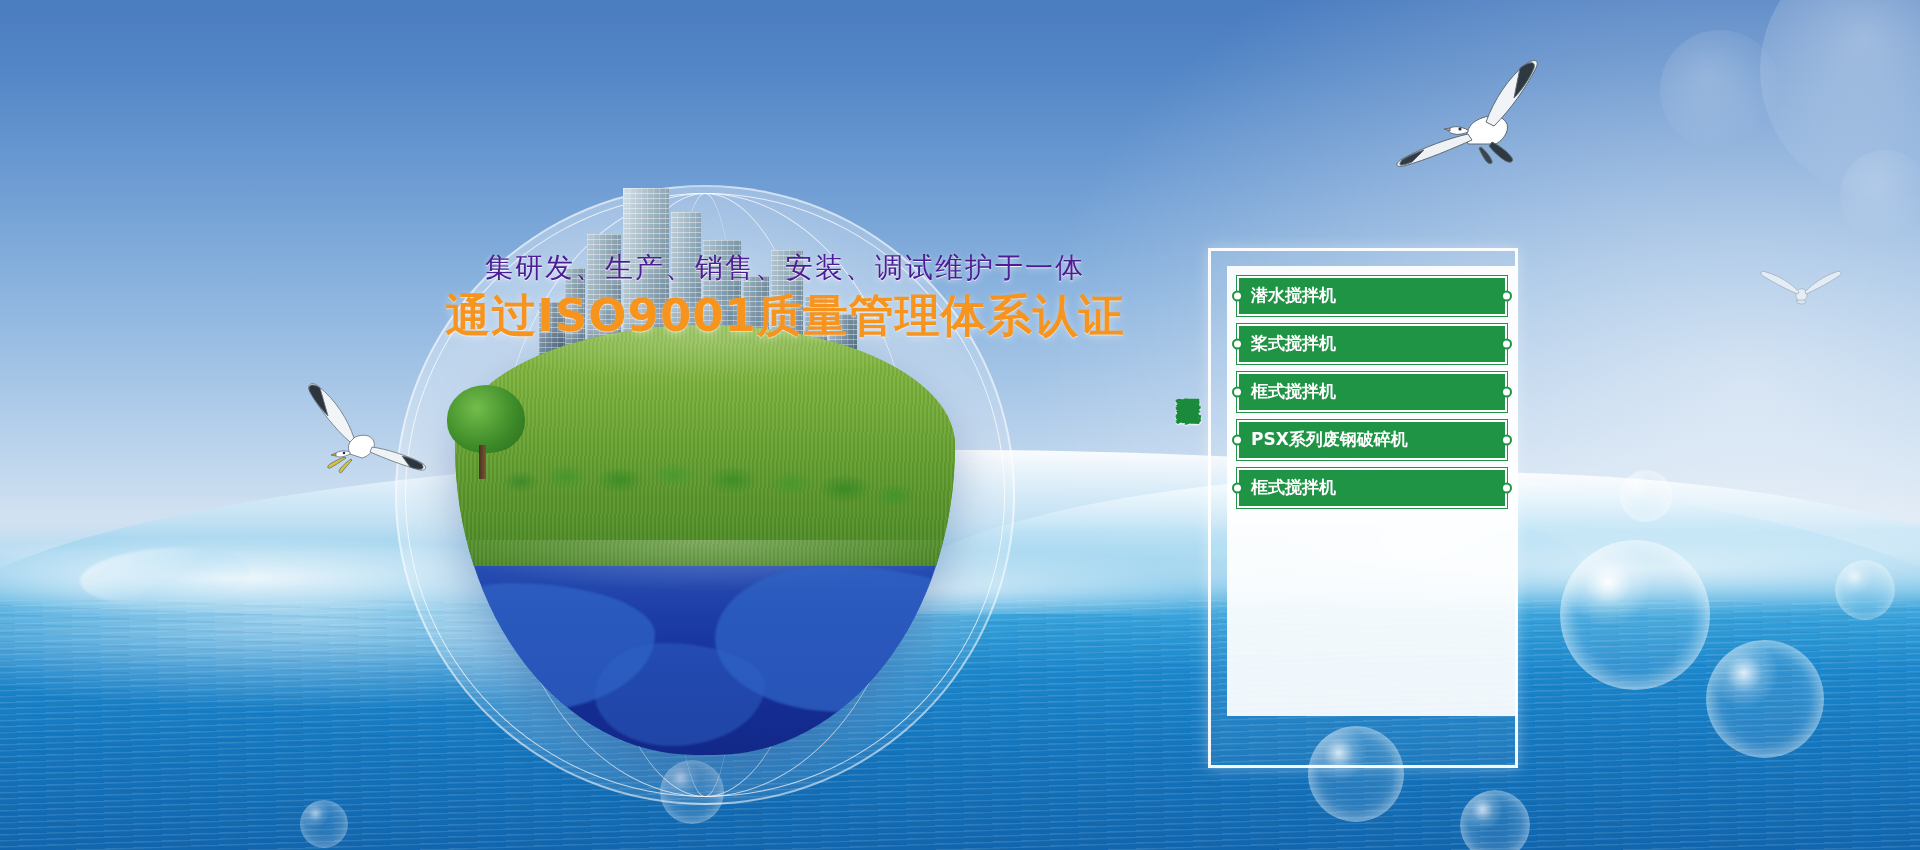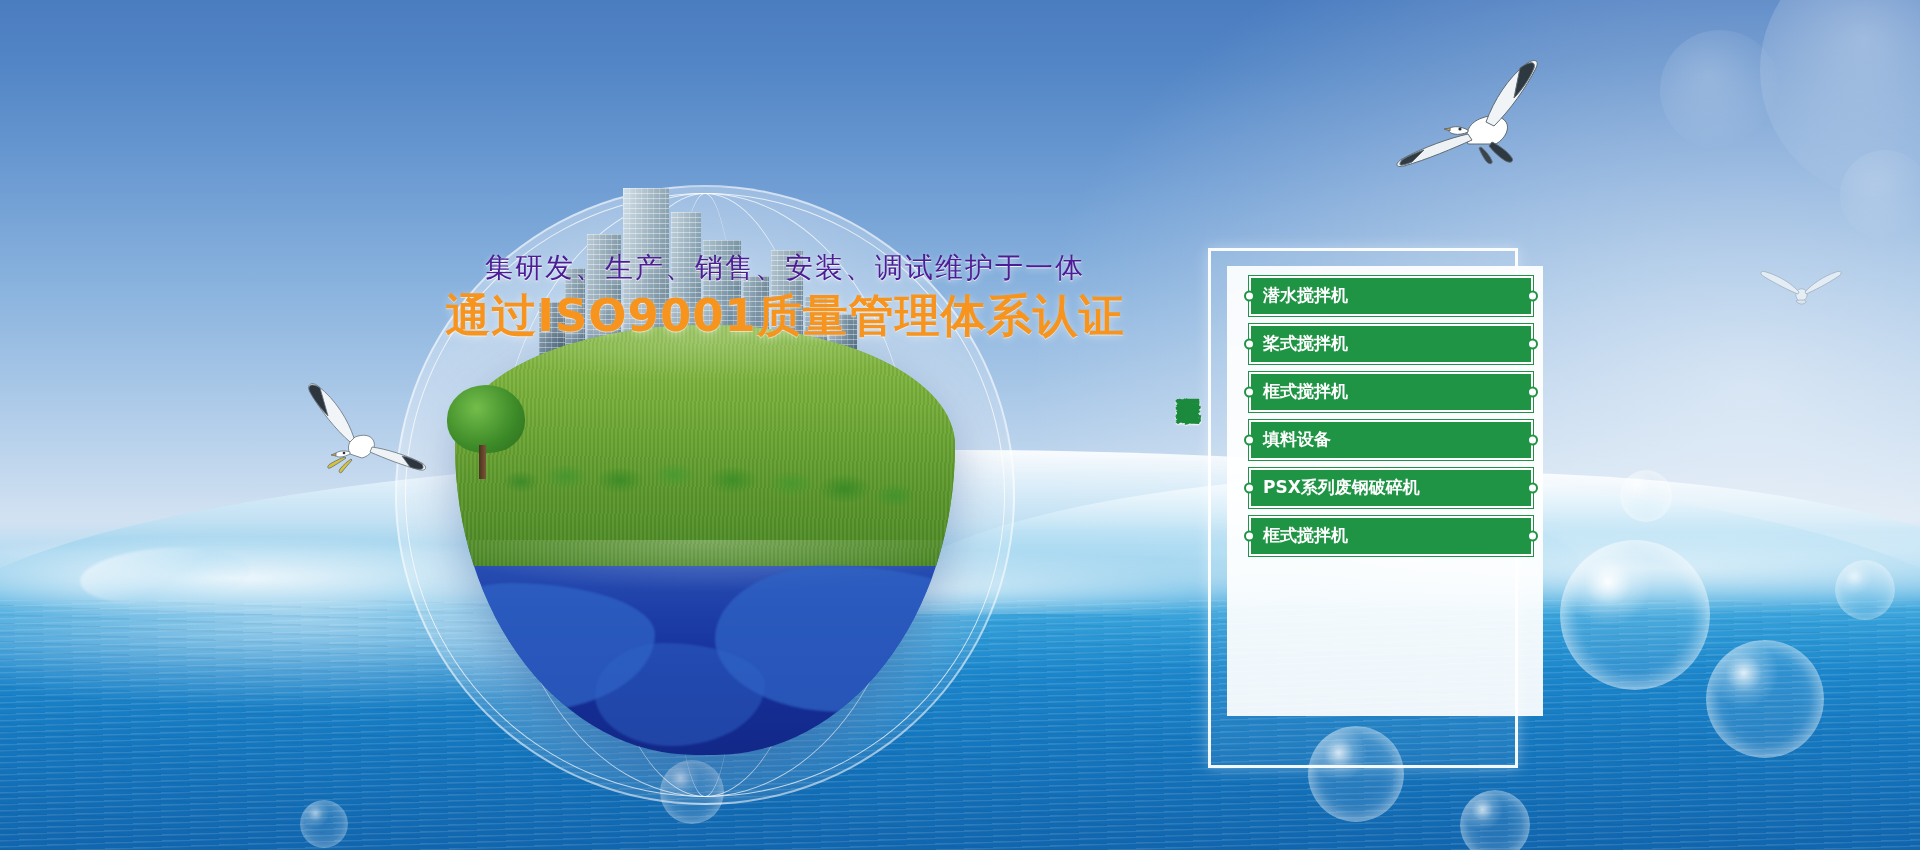--- a/index.html
+++ b/index.html
@@ -191,23 +191,23 @@
   }
 
   
   .panel-frame {
     position:absolute; left:1208px; top:248px; width:310px; height:520px;
     border:3px solid rgba(255,255,255,.95);
     box-shadow:0 0 14px rgba(255,255,255,.35);
     background:rgba(255,255,255,.06);
   }
   .panel-inner {
-    position:absolute; left:1227px; top:266px; width:316px; height:450px;
+    position:absolute; left:1227px; top:266px; width:290px; height:450px;
     background:rgba(255,255,255,.93);
-    padding:6px 10px 8px 22px;
+    padding:6px 10px 8px 10px;
   }
   .vertical-title {
     position:absolute; left:1172px; top:378px;
     width:30px;
     font-size:25px; font-weight:bold; color:#1b8a3c;
     line-height:1.10; letter-spacing:0px;
     writing-mode:vertical-rl; text-orientation:upright;
     text-shadow:0 1px 2px rgba(255,255,255,.9);
   }
   .prod-list { display:flex; flex-direction:column; gap:0px; }
@@ -407,27 +407,20 @@
         <div class="prod-plate">
           <span class="screw l"></span>
           <span class="prod-label">框式搅拌机</span>
           <span class="screw r"></span>
         </div>
       </div>
 
 
 
 
-      <div class="prod-item">
-        <div class="prod-plate">
-          <span class="screw l"></span>
-          <span class="prod-label">填料设备</span>
-          <span class="screw r"></span>
-        </div>
-      </div>
 
       <div class="prod-item">
         <div class="prod-plate">
           <span class="screw l"></span>
           <span class="prod-label">PSX系列废钢破碎机</span>
           <span class="screw r"></span>
         </div>
       </div>
 
       <div class="prod-item">

